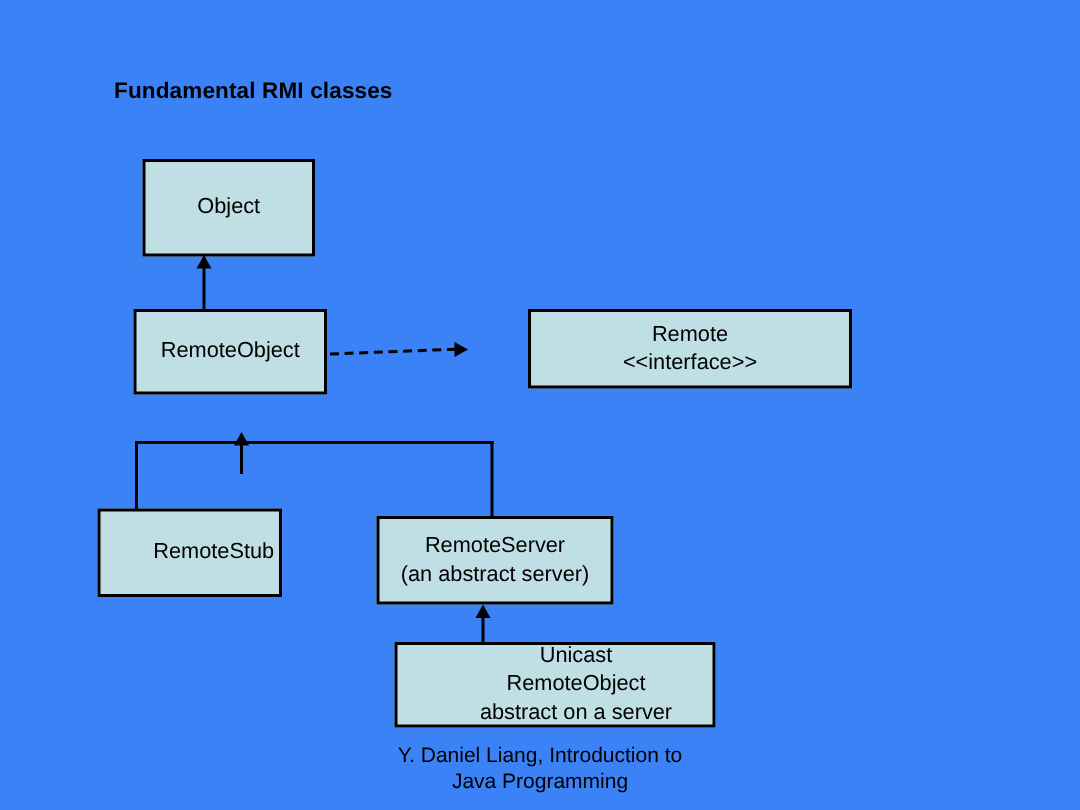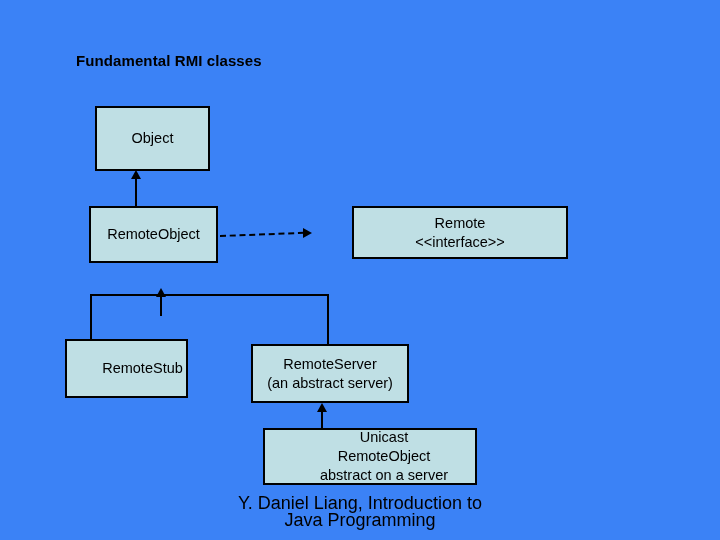--- a/index.html
+++ b/index.html
@@ -103,21 +103,21 @@
 
   #conn-dashed-line        { left: 220px; top: 235px; width: 84px; transform: rotate(-2.2deg); transform-origin: left center; }
   #conn-dashed-head        { left: 303px; top: 228px; }
 
   .footer {
     position: absolute;
     left: 0;
     top: 495px;
     width: 720px;
     text-align: center;
-    font-size: 18px;
+    font-size: 14px;
     line-height: 17px;
     color: #000000;
   }
   .footer .ln { display: block; }
 </style>
 </head>
 <body>
 
 <div id="canvas">
 

